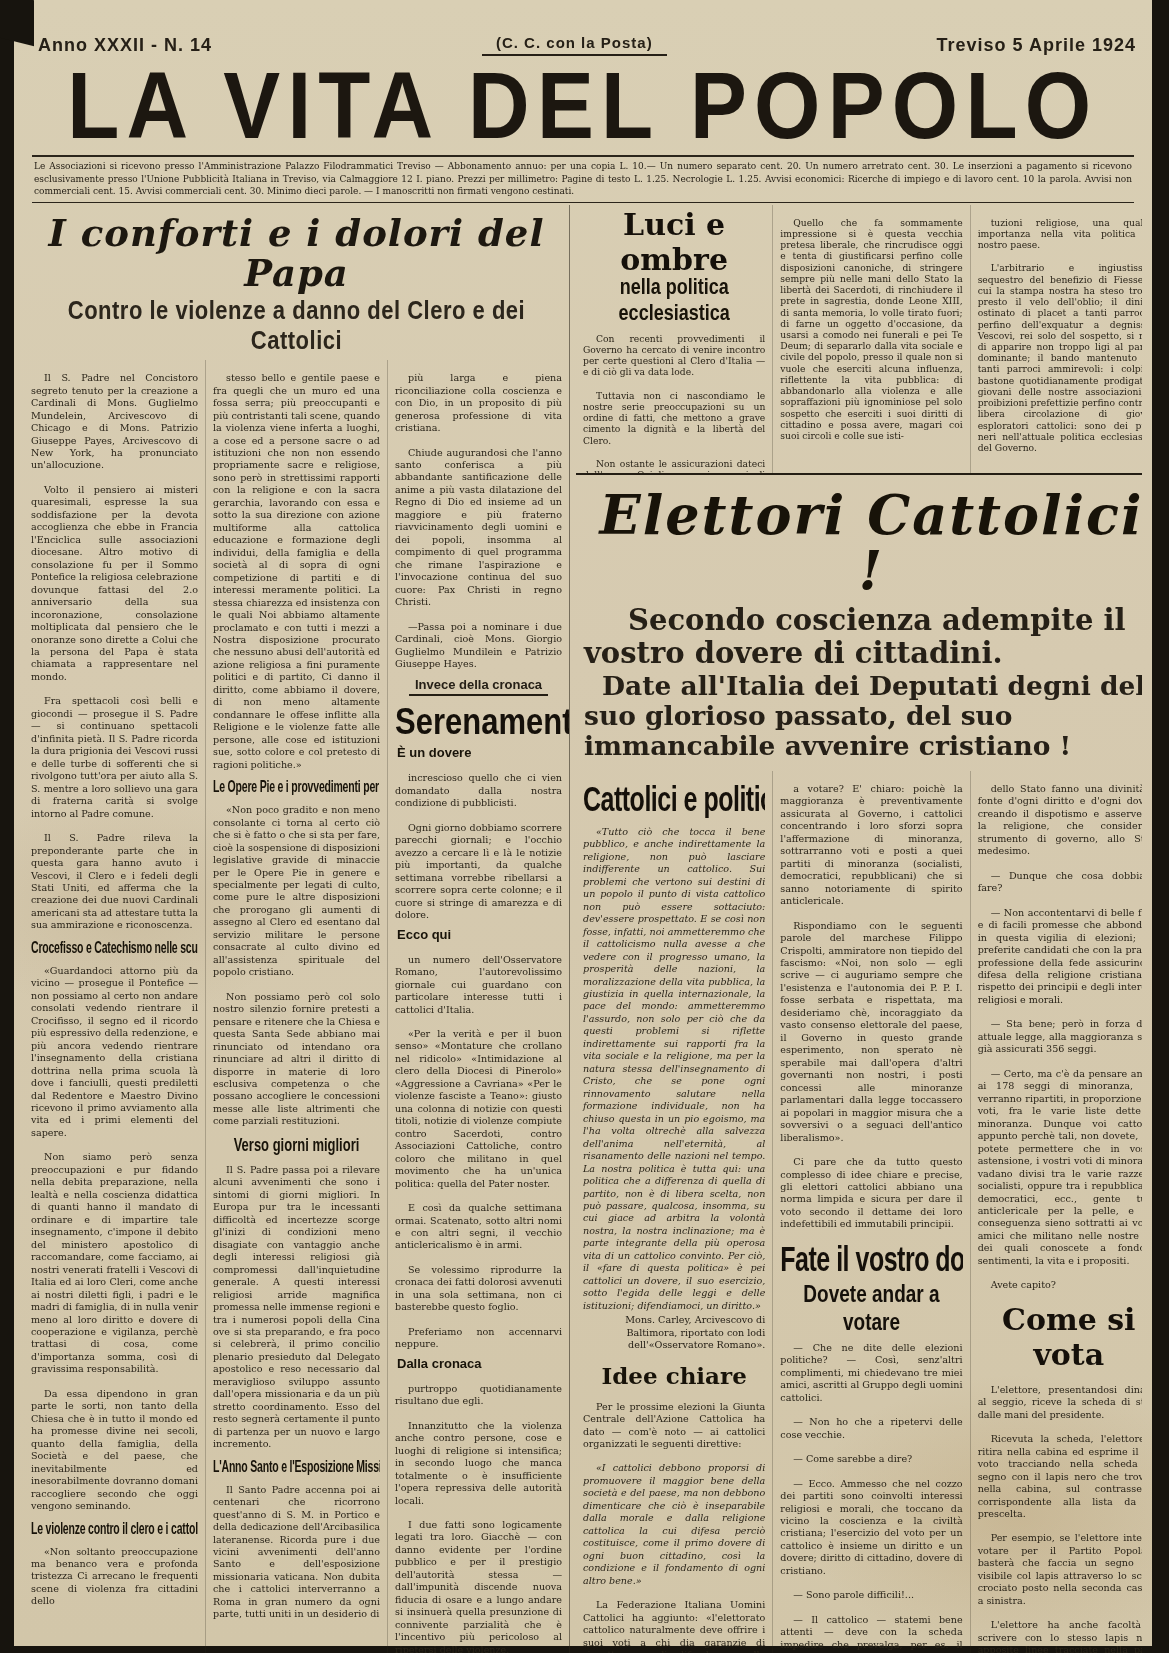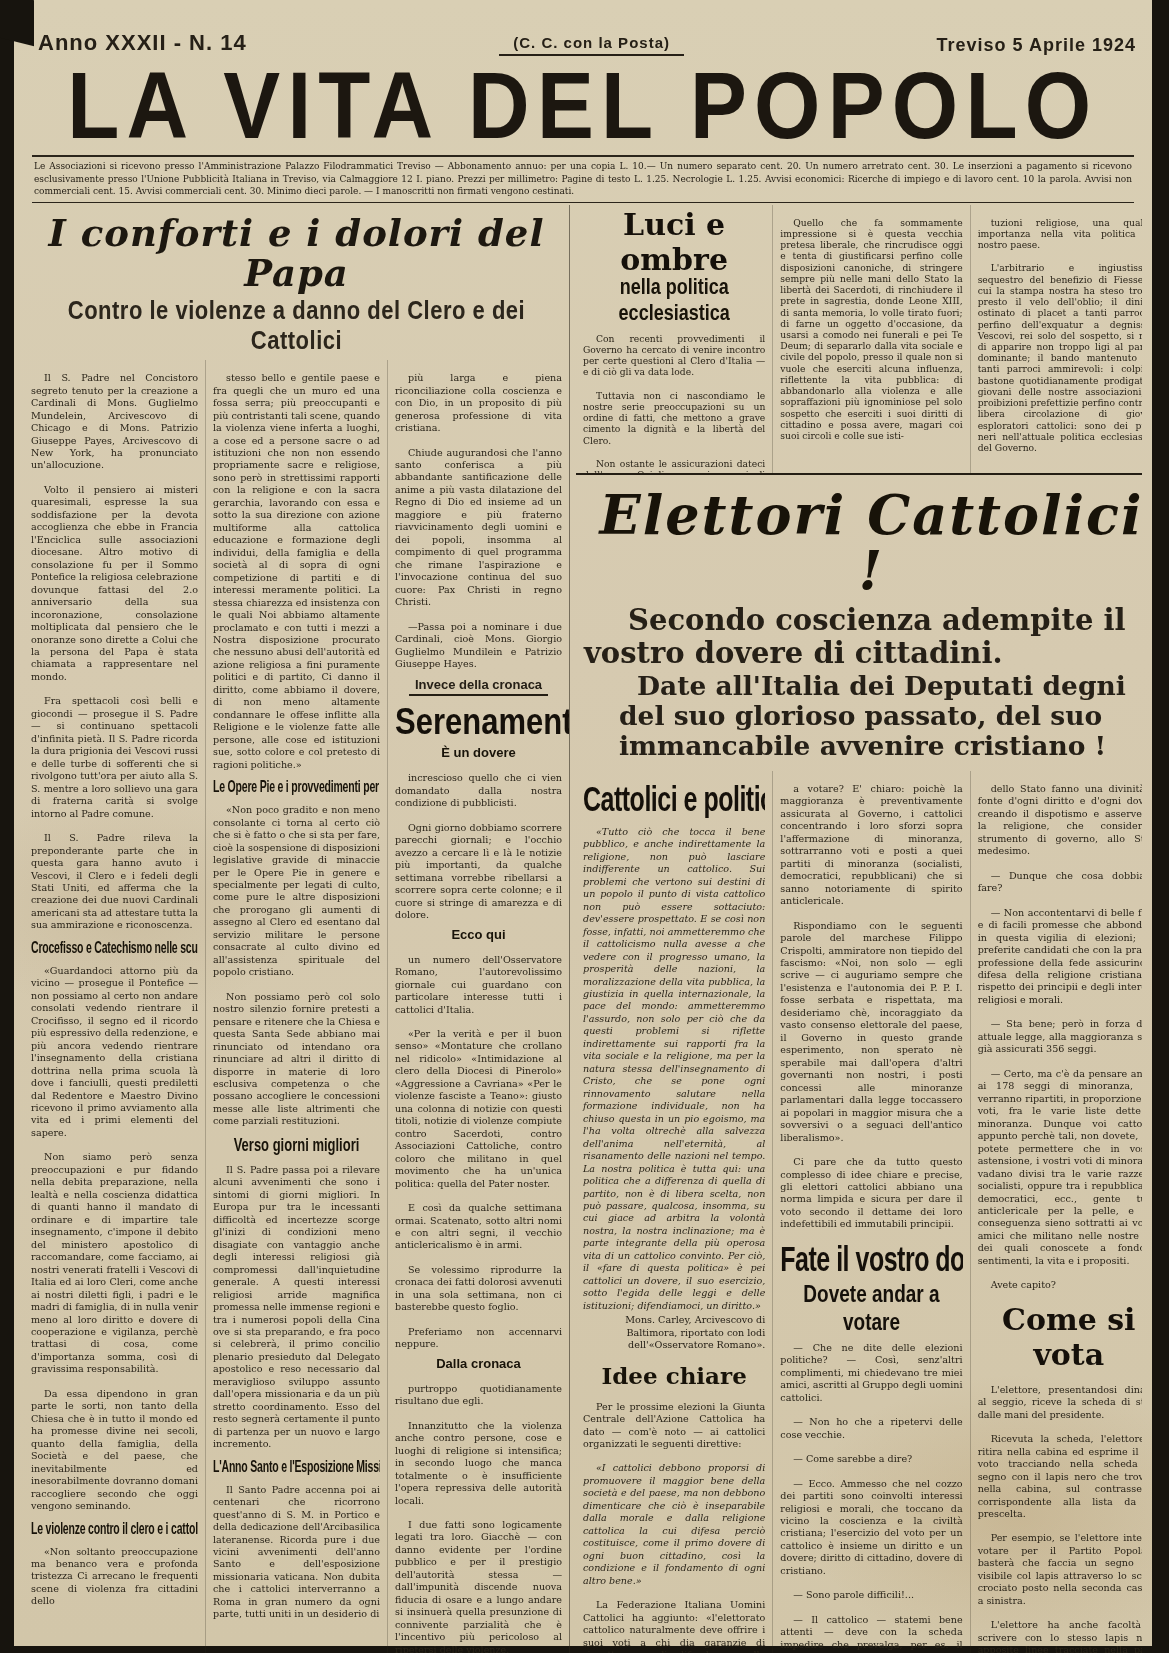--- a/index.html
+++ b/index.html
@@ -21,21 +21,21 @@
   .paper::before{ 
     content:"";position:absolute;left:-14px;top:-4px;width:34px;height:46px;
     background:#17140e;transform:skewY(14deg);
   }
   
   .topbar{
     display:flex;align-items:flex-end;justify-content:space-between;
     padding:30px 6px 2px 14px;height:26px;
     font-family:"Liberation Sans", sans-serif;font-weight:700;
   }
-  .topbar .issue{font-size:22px;letter-spacing:1px;}
+  .topbar .issue{font-size:18px;letter-spacing:1px;}
   .topbar .postal{font-size:15px;border-bottom:2px solid #262017;padding:0 14px 3px;letter-spacing:1px;filter:blur(.3px);}
   .topbar .dateline{font-size:18px;letter-spacing:1px;}
   
   .masthead{height:97px;text-align:center;overflow:hidden;}
   .masthead span{
     display:inline-block;
     font-family:"Liberation Sans", sans-serif;font-weight:900;
     font-size:82px;line-height:86px;letter-spacing:7px;
     transform:scaleY(1.16) scaleX(1.04);transform-origin:50% 20%;
     color:#1c1710;white-space:nowrap;
@@ -72,21 +72,21 @@
   .banner .b-title{
     font-family:"DejaVu Serif", serif;font-weight:700;font-style:italic;
     font-size:54px;line-height:1.05;text-align:center;letter-spacing:2px;color:#181309;
   }
   .banner .b-l1{
     font-family:"DejaVu Serif", serif;font-weight:700;font-size:29px;line-height:1.12;
     text-align:left;text-indent:44px;margin-top:4px;
   }
   .banner .b-l2{
     font-family:"DejaVu Serif", serif;font-weight:700;font-size:26.5px;line-height:1.13;
-    text-align:left;text-indent:18px;margin-top:2px;margin-left:35px;
+    text-align:left;text-indent:18px;margin-top:2px;
   }
   .rh-bottom{display:flex;flex:1;overflow:hidden;margin-top:4px;}
   .rh-bottom .col{padding:0 7px;}
   
   .b-p,.b-pi{
     font-size:9.6px;line-height:1.3;text-align:justify;text-indent:13px;
     margin:12px 0 2px;color:#2a2419;
   }
   .rh-top .b-p{font-size:9.2px;line-height:1.22;}
   .b-pi{font-style:italic;}
@@ -102,21 +102,21 @@
   .b-kicker{
     font-family:"Liberation Sans", sans-serif;font-weight:700;font-size:13px;
     display:table;margin:7px auto 6px;border-bottom:2px solid #241e14;padding:0 6px 2px;
   }
   .b-hbig{
     font-family:"Liberation Sans", sans-serif;font-weight:900;font-size:31px;
     text-align:center;transform:scaleY(1.2);margin:8px 0 4px;color:#15100a;
   }
   .b-hright{
     font-family:"Liberation Sans", sans-serif;font-weight:800;font-size:13px;
-    text-align:center;margin:5px 2px 4px;color:#181309;
+    text-align:left;margin:5px 2px 4px;color:#181309;
   }
   .b-hdisplay{
     font-family:"Liberation Sans", sans-serif;font-weight:900;font-size:25px;
     letter-spacing:-.5px;text-align:center;transform:scaleY(1.4);margin:14px 0 12px;
     white-space:nowrap;overflow:hidden;color:#15100a;
   }
   .b-hsub2{
     font-family:"Liberation Sans", sans-serif;font-weight:900;font-size:19px;
     text-align:center;transform:scaleY(1.3);margin:2px 0 8px;color:#15100a;
   }

